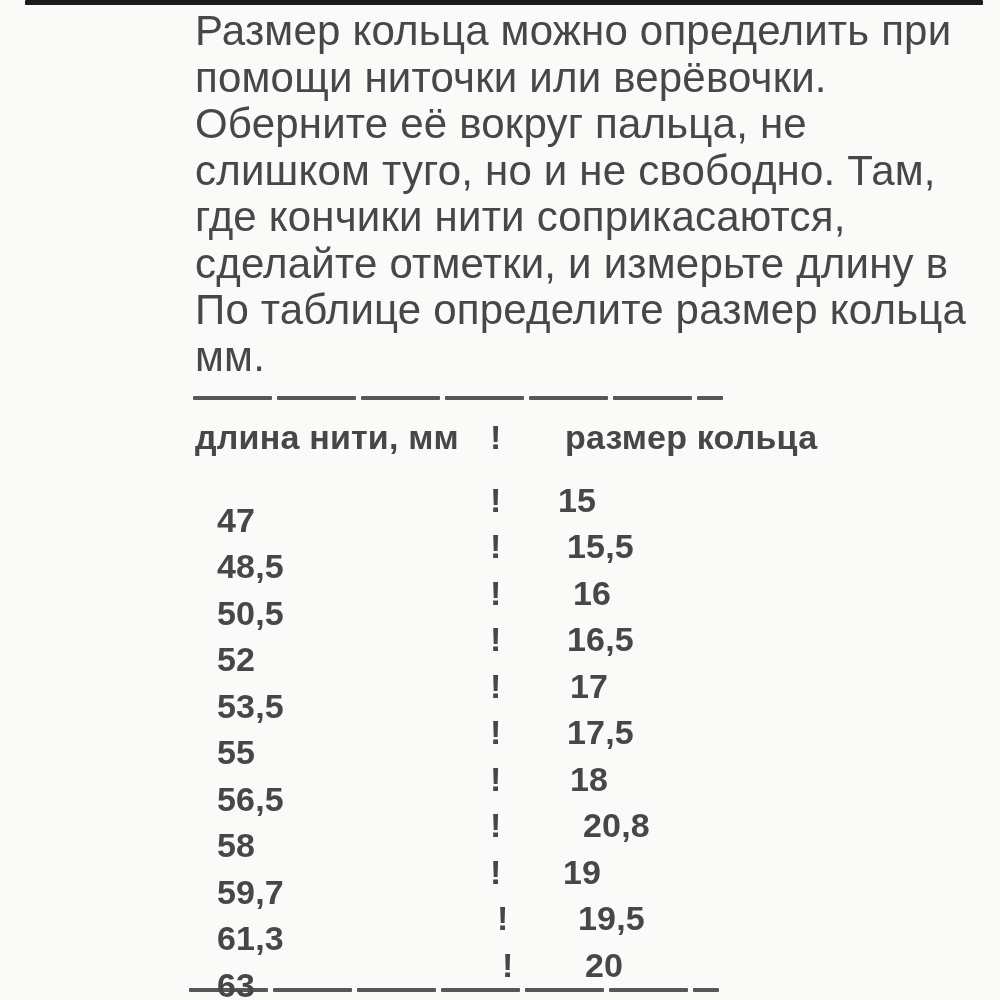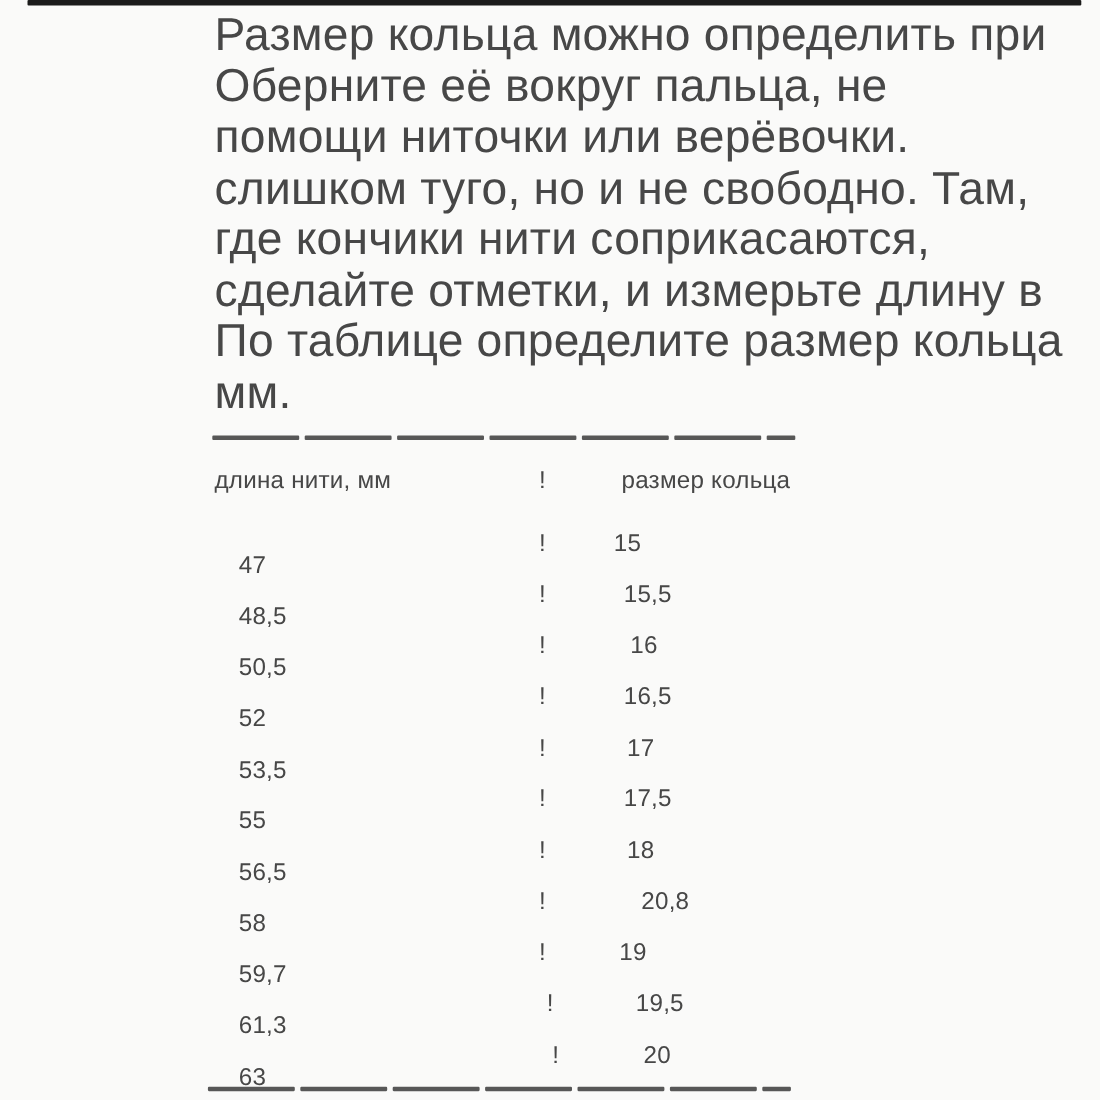--- a/index.html
+++ b/index.html
@@ -44,23 +44,24 @@
     flex: 0 0 auto;
   }
   .dash-long { width: 79px; }
   .dash-short { width: 26px; }
   .ring-table { margin-top: 14px; }
   .trow {
     display: grid;
     grid-template-columns: 295px 75px 1fr;
     height: 46.5px;
     align-items: center;
-    font-size: 22px;
+    font-size: 34px;
     letter-spacing: 0.2px;
     white-space: nowrap;
+    font-weight: bold;
   }
   .cell { position: relative; }
   .trow:not(.header) .len { padding-left: 22px; margin-top: 40px; }
   
   .trow .size { left: 2px; }
   .trow.header .size { left: 0; }
   .trow:nth-child(2)  .size { left: -7px; }
   .trow:nth-child(4)  .size { left: 8px; }
   .trow:nth-child(6)  .size { left: 5px; }
   .trow:nth-child(8)  .size { left: 5px; }
@@ -74,22 +75,22 @@
 </head>
 <body>
 
 <div>
   <div class="top-bar"></div>
 
   <div class="content">
 
     <div>
       <div class="intro-line">Размер кольца можно определить при</div>
+      <div class="intro-line">помощи ниточки или верёвочки.</div>
       <div class="intro-line">Оберните её вокруг пальца, не</div>
-      <div class="intro-line">помощи ниточки или верёвочки.</div>
       <div class="intro-line">слишком туго, но и не свободно. Там,</div>
       <div class="intro-line">где кончики нити соприкасаются,</div>
       <div class="intro-line">сделайте отметки, и измерьте длину в</div>
       <div class="intro-line">По таблице определите размер кольца</div>
       <div class="intro-line">мм.</div>
     </div>
 
     <div class="divider divider-top">
       <span class="dash dash-long"></span>
       <span class="dash dash-long"></span>

